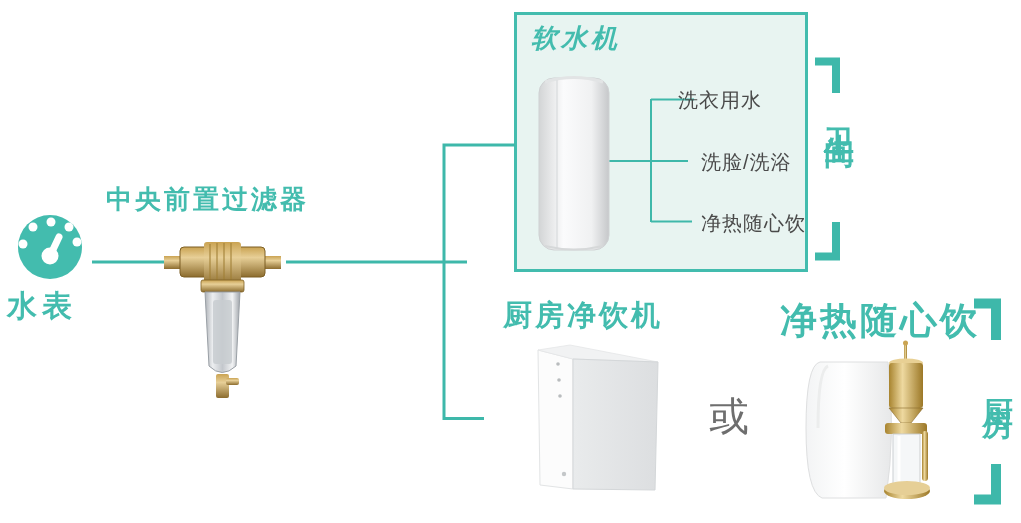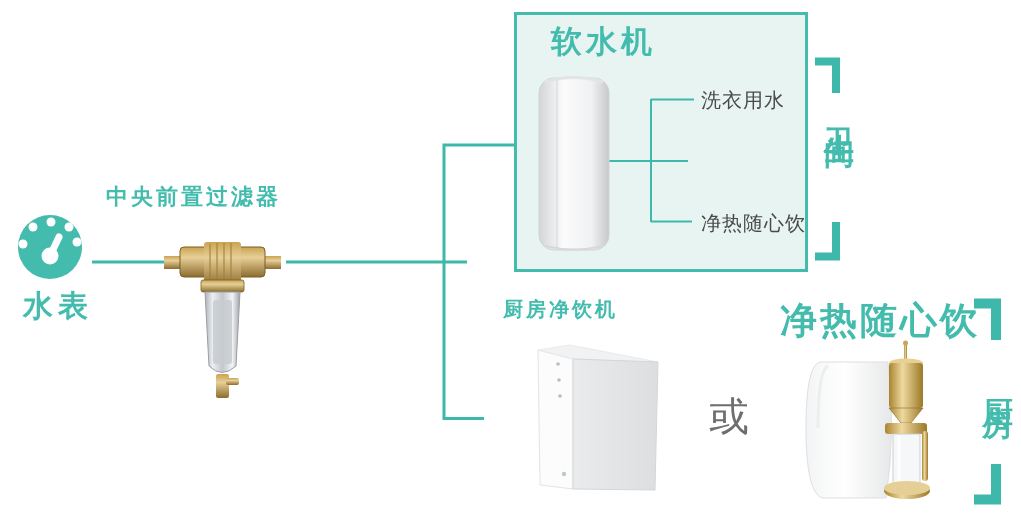--- a/index.html
+++ b/index.html
@@ -6,21 +6,21 @@
   #stage {
     position: relative;
     width: 1021px;
     height: 523px;
     background: #ffffff;
     overflow: hidden;
     font-family: "Liberation Sans", "DejaVu Sans", sans-serif;
   }
   .abs { position: absolute; }
   .teal-text { color: #43bcae; font-weight: bold; }
-  .title-lg { font-size: 22px; letter-spacing: 3px; white-space: nowrap; }
+  .title-lg { font-size: 26px; letter-spacing: 3px; white-space: nowrap; }
   .output-label { font-size: 20px; color: #4a4a4a; letter-spacing: 1px; white-space: nowrap; }
   .vtext {
     writing-mode: vertical-rl;
     text-orientation: upright;
     white-space: nowrap;
   }
   #softener-box {
     left: 514px; top: 12px;
     width: 294px; height: 260px;
     box-sizing: border-box;
@@ -61,21 +61,21 @@
     <circle cx="33" cy="33" r="32" fill="#43bcae"></circle>
     <circle cx="16" cy="13" r="4.5" fill="#ffffff"></circle>
     <circle cx="34" cy="8" r="4.5" fill="#ffffff"></circle>
     <circle cx="52" cy="13" r="4.5" fill="#ffffff"></circle>
     <circle cx="6" cy="30" r="4.5" fill="#ffffff"></circle>
     <circle cx="60" cy="28" r="4.5" fill="#ffffff"></circle>
     <path d="M33 42 L42 23" stroke="#ffffff" stroke-width="7" stroke-linecap="round"></path>
     <circle cx="33" cy="42" r="8.5" fill="#ffffff"></circle>
   </svg>
 
-  <div class="abs teal-text" style="left:16px; top:286px; width:84px; text-align:center; font-size:30px; letter-spacing:5px;">水表</div>
+  <div class="abs teal-text" style="left:0; top:286px; width:84px; text-align:center; font-size:30px; letter-spacing:5px;">水表</div>
 
   <div class="abs teal-text title-lg" style="left:106px; top:182px;">中央前置过滤器</div>
 
   <svg class="abs device" style="left:160px; top:216px;" width="125" height="188" viewBox="0 0 125 188">
     <defs>
       <linearGradient id="brass" x1="0" y1="0" x2="0" y2="1">
         <stop offset="0" stop-color="#caa352"></stop>
         <stop offset="0.35" stop-color="#e7cf97"></stop>
         <stop offset="1" stop-color="#8c6c2e"></stop>
       </linearGradient>
@@ -93,43 +93,44 @@
     <rect x="77" y="31" width="28" height="30" rx="4" fill="url(#brass)" stroke="#7d5f24" stroke-width="1"></rect>
     <rect x="44" y="26" width="37" height="44" rx="3" fill="url(#brass)"></rect>
     <path d="M50 28 V68 M57 27 V69 M64 27 V69 M71 27 V69" stroke="#a07f35" stroke-width="1.5" opacity="0.7"></path>
     <rect x="41" y="64" width="43" height="12" rx="2" fill="url(#brass)" stroke="#7d5f24" stroke-width="0.8"></rect>
     <path d="M45 76 L80 76 L76 150 Q62 163 49 150 Z" fill="url(#glass)" stroke="#9aa0a6" stroke-width="1"></path>
     <rect x="53" y="84" width="19" height="64" rx="3" fill="#c8ccd0" opacity="0.85"></rect>
     <rect x="56" y="158" width="13" height="24" rx="2" fill="url(#brass)"></rect>
     <rect x="66" y="162" width="13" height="7" rx="2" fill="url(#brass)"></rect>
   </svg>
 
-  <div class="abs teal-text" style="left:551px; top:21px; font-size:31px; letter-spacing:4px;">软水机</div>
+  <div class="abs teal-text" style="left:531px; top:21px; font-size:26px; letter-spacing:4px;font-style:italic;">软水机</div>
 
   <svg class="abs device" style="left:537px; top:74px;" width="75" height="180" viewBox="0 0 75 180">
     <defs>
       <linearGradient id="cyl" x1="0" y1="0" x2="1" y2="0">
         <stop offset="0" stop-color="#d3d5d6"></stop>
         <stop offset="0.35" stop-color="#fbfbfc"></stop>
         <stop offset="0.75" stop-color="#f0f1f2"></stop>
         <stop offset="1" stop-color="#c6c8ca"></stop>
       </linearGradient>
     </defs>
     <rect x="2" y="4" width="70" height="172" rx="15" fill="url(#cyl)" stroke="#cfd1d3" stroke-width="1"></rect>
     <path d="M8 8 Q37 -1 66 8" fill="none" stroke="#e2e4e5" stroke-width="3"></path>
     <path d="M20 6 V174" stroke="#dddfe0" stroke-width="1.5"></path>
     <path d="M8 172 Q37 179 66 172" fill="none" stroke="#d6d8d9" stroke-width="2"></path>
   </svg>
 
-  <div class="abs output-label" style="left:701px; top:87px;">洗衣用水</div>
+  <div class="abs output-label" style="left:678px; top:87px;">洗衣用水</div>
+  <div class="abs output-label" style="left:701px; top:149px;">洗脸/洗浴</div>
   <div class="abs output-label" style="left:701px; top:210px;">净热随心饮</div>
 
   <div class="abs teal-text vtext" style="left:818px; top:104px; font-size:30px; letter-spacing:5px;">卫生间</div>
 
-  <div class="abs teal-text" style="left:503px; top:296px; font-size:20px; letter-spacing:3px;">厨房净饮机</div>
+  <div class="abs teal-text" style="left:503px; top:296px; font-size:29px; letter-spacing:3px;">厨房净饮机</div>
 
   <svg class="abs device" style="left:528px; top:342px;" width="135" height="152" viewBox="0 0 135 152">
     <defs>
       <linearGradient id="boxface" x1="0" y1="0" x2="1" y2="0">
         <stop offset="0" stop-color="#e9ebec"></stop>
         <stop offset="1" stop-color="#dcdee0"></stop>
       </linearGradient>
     </defs>
     <polygon points="10,8 45,17 45,147 12,143" fill="#fcfcfc" stroke="#e2e4e5" stroke-width="1"></polygon>
     <polygon points="10,8 42,3 130,20 45,17" fill="#f1f2f3" stroke="#e4e6e7" stroke-width="0.8"></polygon>

